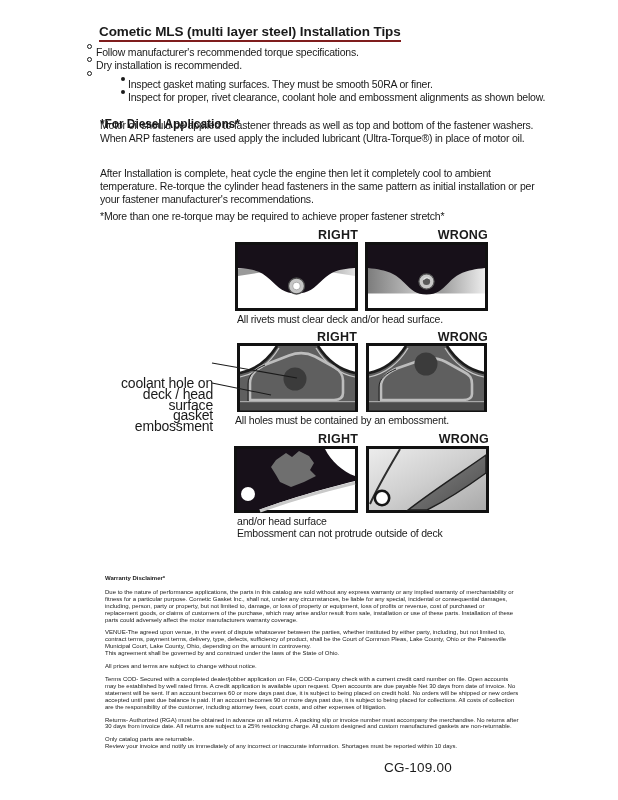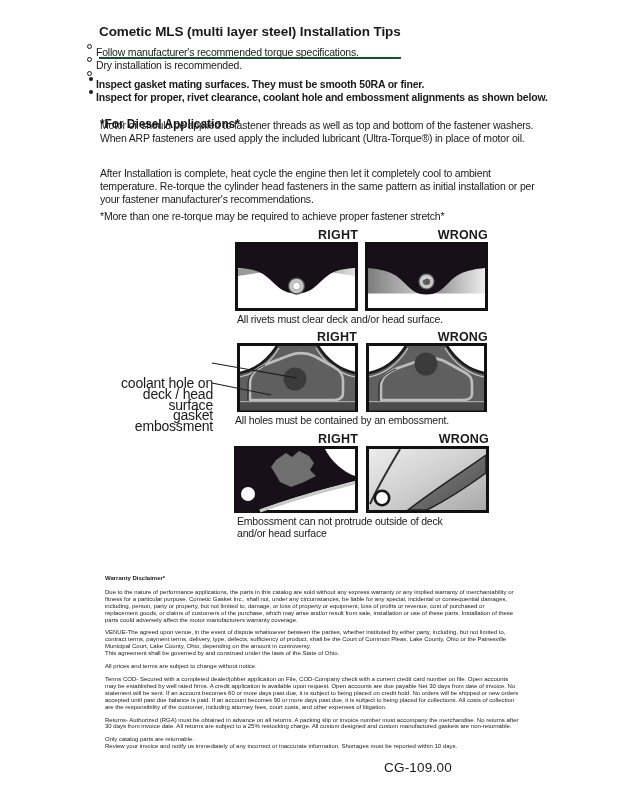--- a/index.html
+++ b/index.html
@@ -11,25 +11,25 @@
   }
   html,body{margin:0;padding:0;}
   body{
     width:618px;height:800px;position:relative;background:#ffffff;
     font-family:"Liberation Sans","DejaVu Sans",sans-serif;color:var(--ink);
     overflow:hidden;
   }
   .abs{position:absolute;}
   .page-title{
     left:99px;top:24px;font-size:13.5px;font-weight:bold;letter-spacing:-0.1px;
-    border-bottom:2px solid #14532d;padding-bottom:18px;display:inline-block;
+    border-bottom:2px solid #7f1d1d;padding-bottom:1px;display:inline-block;
   }
   .bullets{left:87px;top:46px;font-size:10.5px;letter-spacing:-0.2px;line-height:13.4px;}
   .bullet-row{white-space:nowrap;display:flex;align-items:flex-start;}
-  .bullet-row.sub{margin-left:2px;font-weight:bold;}
+  .bullet-row.sub{margin-left:34px;}
   .b-circle{
     width:3px;height:3px;border:1px solid #1a1a1a;border-radius:50%;
     display:inline-block;margin-right:4px;flex:0 0 auto;position:relative;top:-2px;
   }
   .b-dot{
     width:4px;height:4px;background:#1a1a1a;border-radius:50%;
     display:inline-block;margin-right:3px;flex:0 0 auto;position:relative;top:-1px;
   }
   .sec-heading{font-size:12px;font-weight:bold;letter-spacing:-0.1px;text-align:center;}
   .para{font-size:10.5px;letter-spacing:-0.2px;line-height:13.2px;width:436px;}
@@ -193,22 +193,22 @@
         <stop offset="1" stop-color="#4a4a4a"></stop>
     </linearGradient>
   </defs>
   <rect x="1.5" y="1.5" width="120" height="64" fill="url(#deckW3)" stroke="#111111" stroke-width="3"></rect>
   <path d="M34,3 C24,20 12,40 4,58" fill="none" stroke="#2e2e2e" stroke-width="2"></path>
   <path d="M120,9 L120,27 C98,43 79,55 61,64 L42,64 C69,43 99,24 120,9 Z" fill="url(#bandW3)" stroke="#1f1f1f" stroke-width="1.5"></path>
   <circle cx="16" cy="52" r="7.2" fill="#ffffff" stroke="#161616" stroke-width="2.6"></circle>
 </svg>
 
 <div class="abs caption" style="left:237px;top:515px;">
+  <div>and/or head surface</div>
   <div>Embossment can not protrude outside of deck</div>
-  <div>and/or head surface</div>
 </div>
 
 <div class="abs disclaimer">
   <p class="dh">Warranty Disclaimer*</p>
   <p>Due to the nature of performance applications, the parts in this catalog are sold without any express warranty or any implied warranty of merchantability or fitness for a particular purpose.  Cometic Gasket Inc., shall not, under any circumstances, be liable for any special, incidental or consequential damages, including, person, party or property, but not limited to, damage, or loss of property or equipment, loss of profits or revenue, cost of purchased or replacement goods, or claims of customers of the purchase, which may arise and/or result from sale, installation or use of these parts.  Installation of these parts could adversely affect the motor manufacturers warranty coverage.</p>
   <p class="tight">VENUE-The agreed upon venue, in the event of dispute whatsoever between the parties, whether instituted by either party, including, but not limited to, contract terms, payment terms, delivery, type, defects, sufficiency of product, shall be the Court of Common Pleas, Lake County, Ohio or the Painesville Municipal Court, Lake County, Ohio, depending on the amount in controversy.</p>
   <p>This agreement shall be governed by and construed under the laws of the State of Ohio.</p>
   <p>All prices and terms are subject to change without notice.</p>
   <p>Terms COD- Secured with a completed dealer/jobber application on File, COD-Company check with a current credit card number on file.  Open accounts may be established by well rated firms.  A credit application is available upon request.  Open accounts are due payable Net 30 days from date of invoice.  No statement will be sent.  If an account becomes 60 or more days past due, it is subject to being placed on credit hold.  No orders will be shipped or new orders accepted until past due balance is paid.  If an account becomes 90 or more days past due, it is subject to being placed for collections.  All costs of collection are the responsibility of the customer, including attorney fees, court costs, and other expenses of litigation.</p>
   <p>Returns- Authorized (RGA) must be obtained in advance on all returns.  A packing slip or invoice number must accompany the merchandise.  No returns after 30 days from invoice date.  All returns are subject to a 25% restocking charge.  All custom designed and custom manufactured gaskets are non-returnable.</p>

